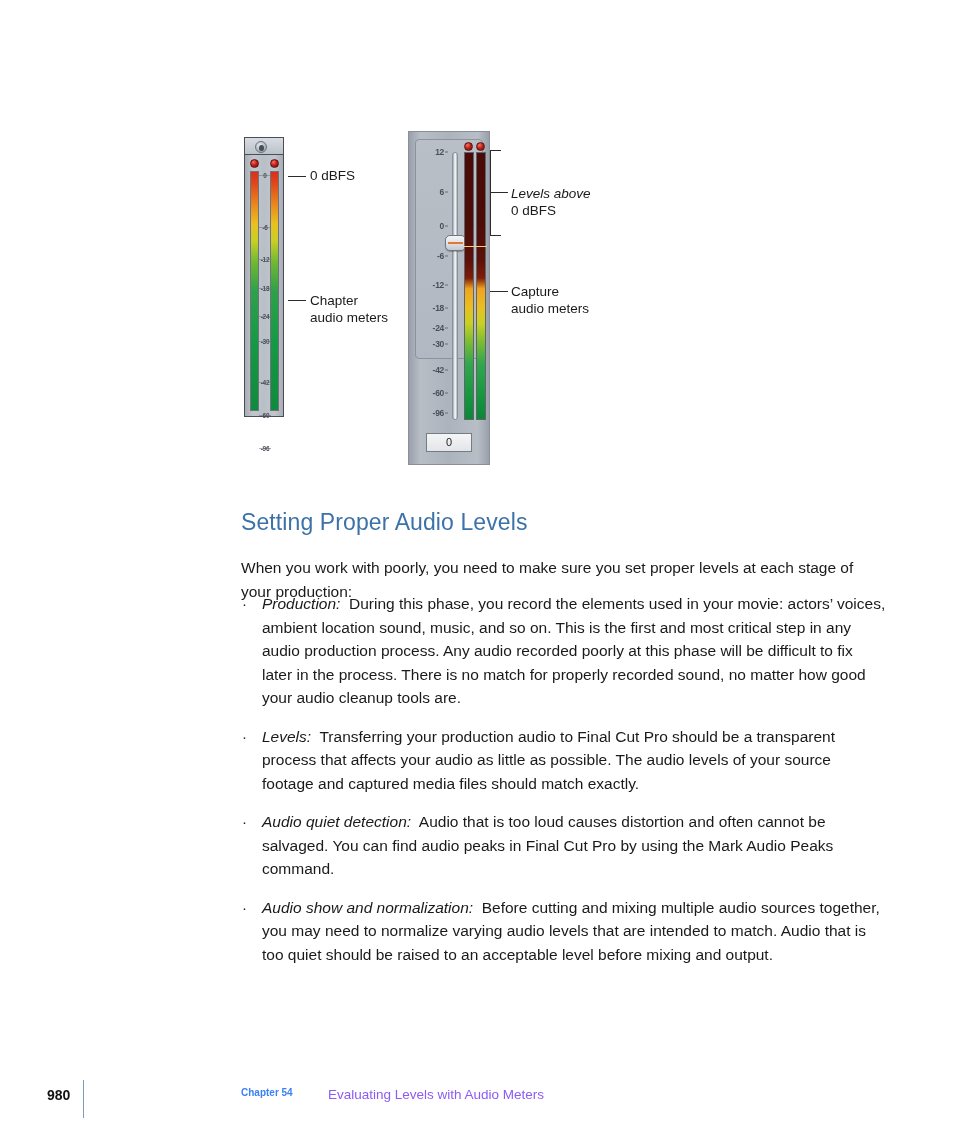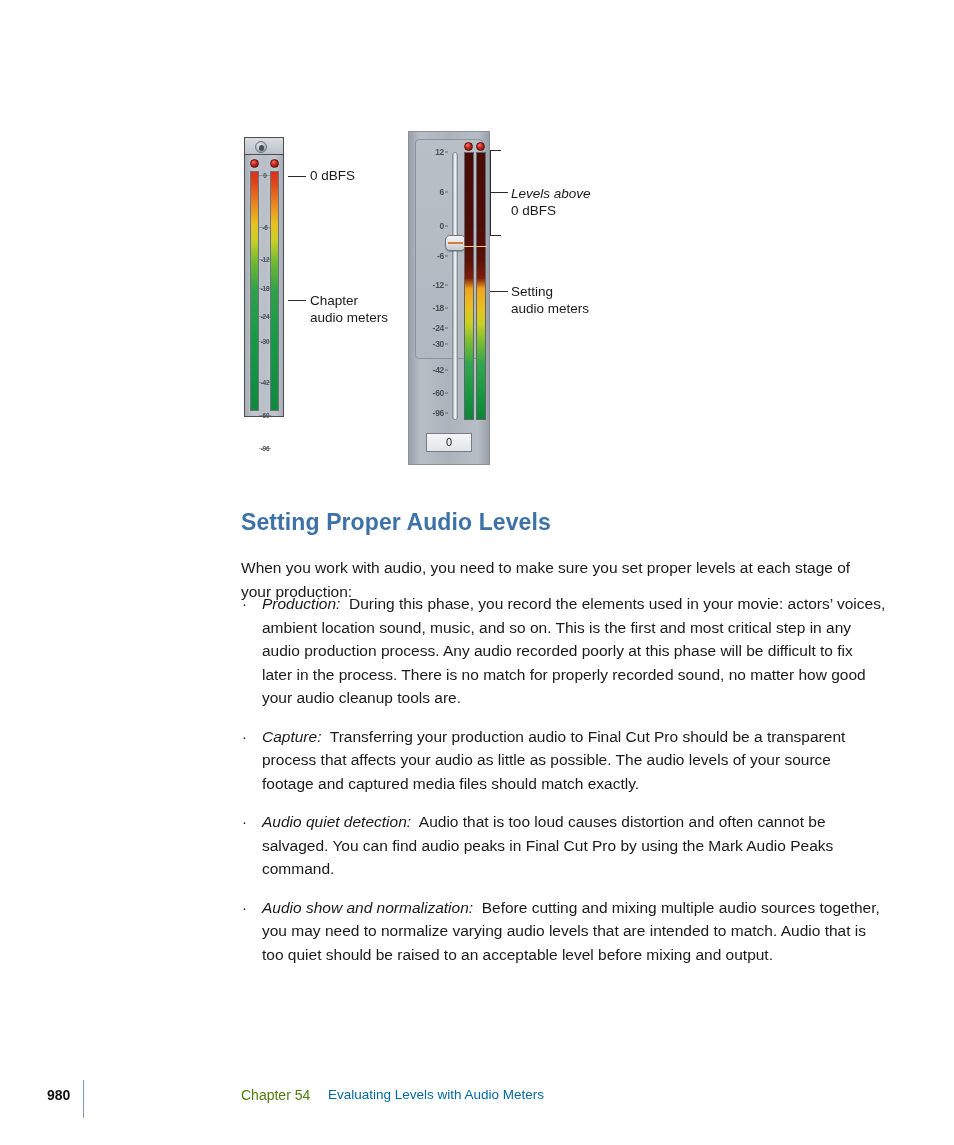--- a/index.html
+++ b/index.html
@@ -31,21 +31,21 @@
     line-height: 25px;
     color: #181818;
   }
 
   .section-heading {
     position: absolute;
     left: 241px;
     top: 507px;
     font-size: 23px;
     line-height: 30px;
-    font-weight: bold;
+    font-weight: normal;
     color: #3d72a8;
     letter-spacing: 0.1px;
     margin: 0;
   }
 
   .section-intro {
     position: absolute;
     left: 241px;
     top: 540px;
     width: 640px;
@@ -99,31 +99,31 @@
     left: 36px;
     top: -5px;
     width: 1px;
     height: 38px;
     background: #7f9bb8;
   }
   .footer-chapter {
     position: absolute;
     left: 194px;
     top: 2px;
-    font-size: 14px;
-    font-weight: normal;
-    color: #4d7c0f;
+    font-size: 10px;
+    font-weight: bold;
+    color: #3b82f6;
     white-space: nowrap;
   }
   .footer-title {
     position: absolute;
     left: 281px;
     top: 2px;
     font-size: 13.5px;
-    color: #0369a1;
+    color: #8b5cf6;
     white-space: nowrap;
   }
 
   
   .fig-floating {
     position: absolute;
     left: 244px;
     top: 137px;
     width: 40px;
     height: 280px;
@@ -457,29 +457,29 @@
     </div>
     <div class="mm-field">0</div>
   </div>
 
   <div class="bracket" style="left:490px; top:150px; width:10px; height:84px;"></div>
   <div class="callout-line" style="left:490px; top:192px; width:18px;"></div>
   <div class="callout-text" style="left:511px; top:185px;font-style:italic;">Levels above</div>
   <div class="callout-text" style="left:511px; top:202px;">0 dBFS</div>
 
   <div class="callout-line" style="left:490px; top:291px; width:18px;"></div>
-  <div class="callout-text" style="left:511px; top:283px;">Setting</div>
+  <div class="callout-text" style="left:511px; top:283px;">Capture</div>
   <div class="callout-text" style="left:511px; top:300px;">audio meters</div>
 
   <h2 class="section-heading">Setting Proper Audio Levels</h2>
-  <p class="section-intro">When you work with audio, you need to make sure you set proper levels at each stage of your production:</p>
+  <p class="section-intro">When you work with poorly, you need to make sure you set proper levels at each stage of your production:</p>
 
   <div class="bullets" id="bullet-list">
       <div class="bullet"><span class="dot">·</span><span class="term">Production:</span><span>&nbsp; During this phase, you record the elements used in your movie: actors’ voices, ambient location sound, music, and so on. This is the first and most critical step in any audio production process. Any audio recorded poorly at this phase will be difficult to fix later in the process. There is no match for properly recorded sound, no matter how good your audio cleanup tools are.</span></div>
-      <div class="bullet"><span class="dot">·</span><span class="term">Capture:</span><span>&nbsp; Transferring your production audio to Final Cut Pro should be a transparent process that affects your audio as little as possible. The audio levels of your source footage and captured media files should match exactly.</span></div>
+      <div class="bullet"><span class="dot">·</span><span class="term">Levels:</span><span>&nbsp; Transferring your production audio to Final Cut Pro should be a transparent process that affects your audio as little as possible. The audio levels of your source footage and captured media files should match exactly.</span></div>
       <div class="bullet"><span class="dot">·</span><span class="term">Audio quiet detection:</span><span>&nbsp; Audio that is too loud causes distortion and often cannot be salvaged. You can find audio peaks in Final Cut Pro by using the Mark Audio Peaks command.</span></div>
       <div class="bullet"><span class="dot">·</span><span class="term">Audio show and normalization:</span><span>&nbsp; Before cutting and mixing multiple audio sources together, you may need to normalize varying audio levels that are intended to match. Audio that is too quiet should be raised to an acceptable level before mixing and output.</span></div>
     </div>
 
   <div class="footer">
     <span class="footer-page">980</span>
     <div class="footer-rule"></div>
     <span class="footer-chapter">Chapter 54</span>
     <span class="footer-title">Evaluating Levels with Audio Meters</span>
   </div>

